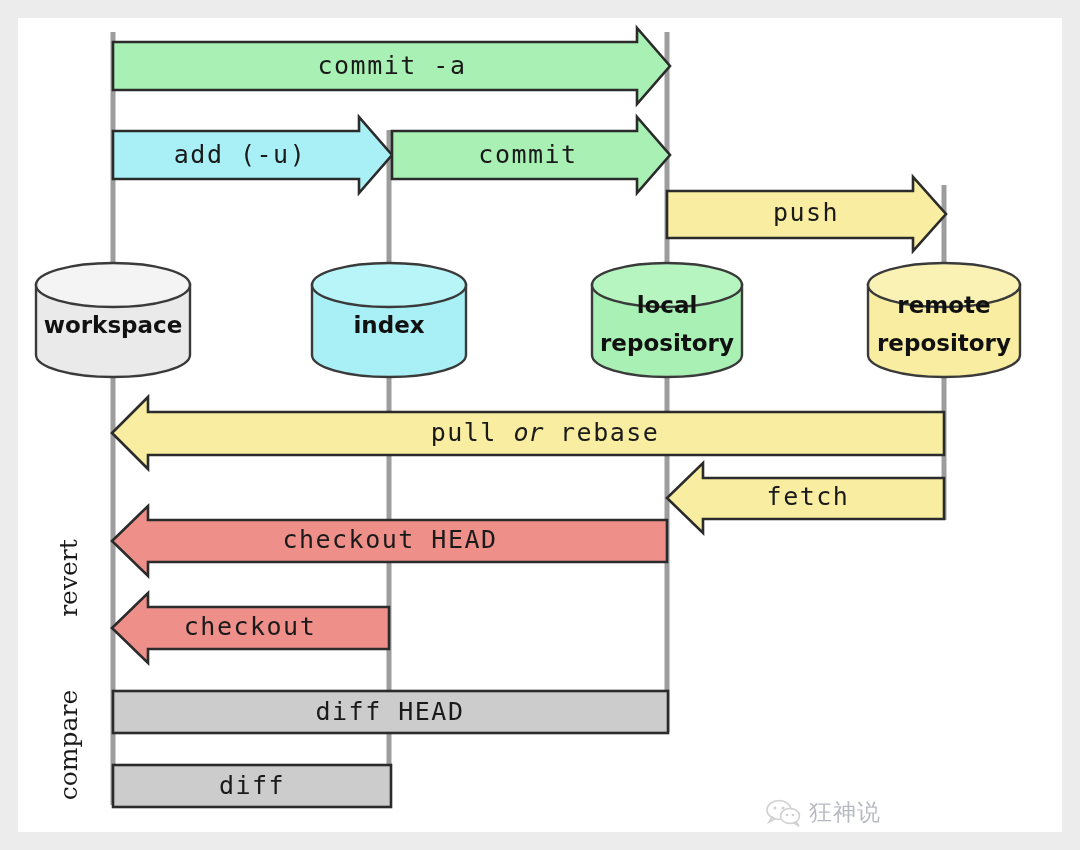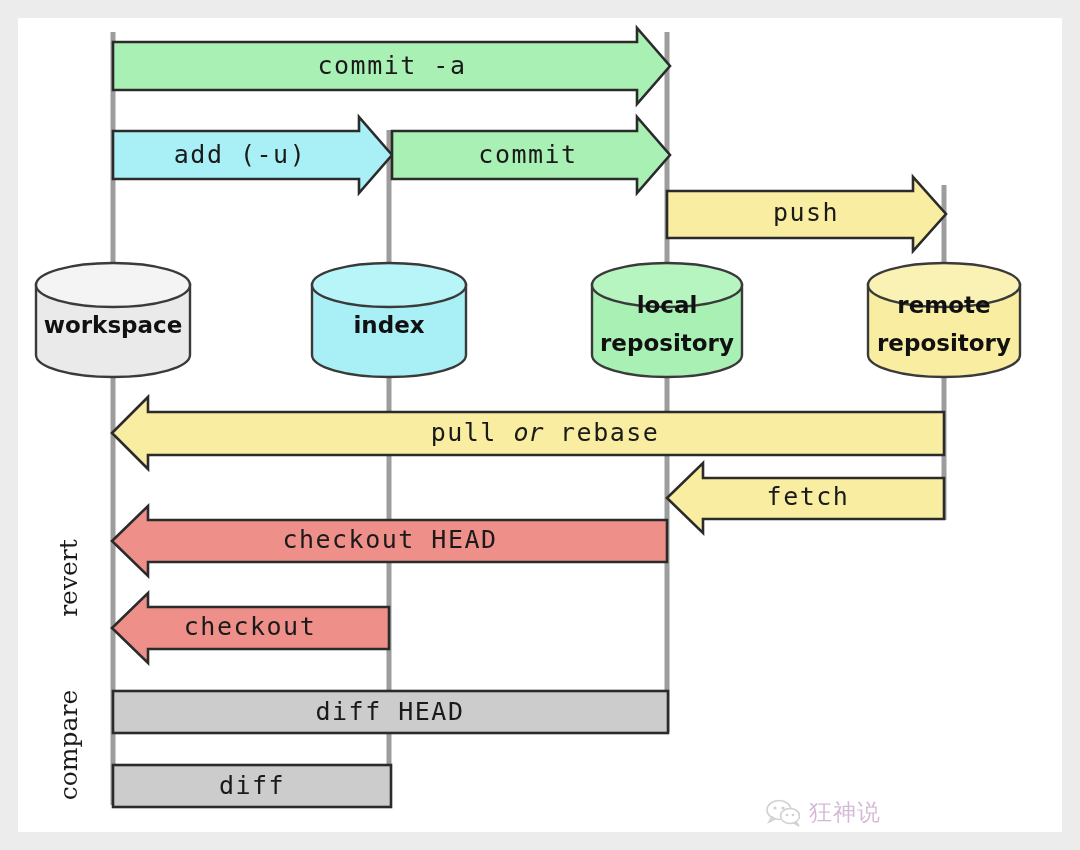--- a/index.html
+++ b/index.html
@@ -84,21 +84,21 @@
     bottom: 22px;
     display: flex;
     align-items: center;
     gap: 7px;
     opacity: 0.30;
     pointer-events: none;
   }
   #watermark .wm-text {
     font-family: "DejaVu Sans", "Liberation Sans", sans-serif;
     font-size: 23px;
-    color: #701a75;
+    color: #0f172a;
     letter-spacing: 1px;
   }
 </style>
 </head>
 <body>
 
 <div id="canvas">
   <div id="sheet"></div>
 
   <svg id="diagram-svg" viewBox="0 0 1080 850" xmlns="http://www.w3.org/2000/svg">

